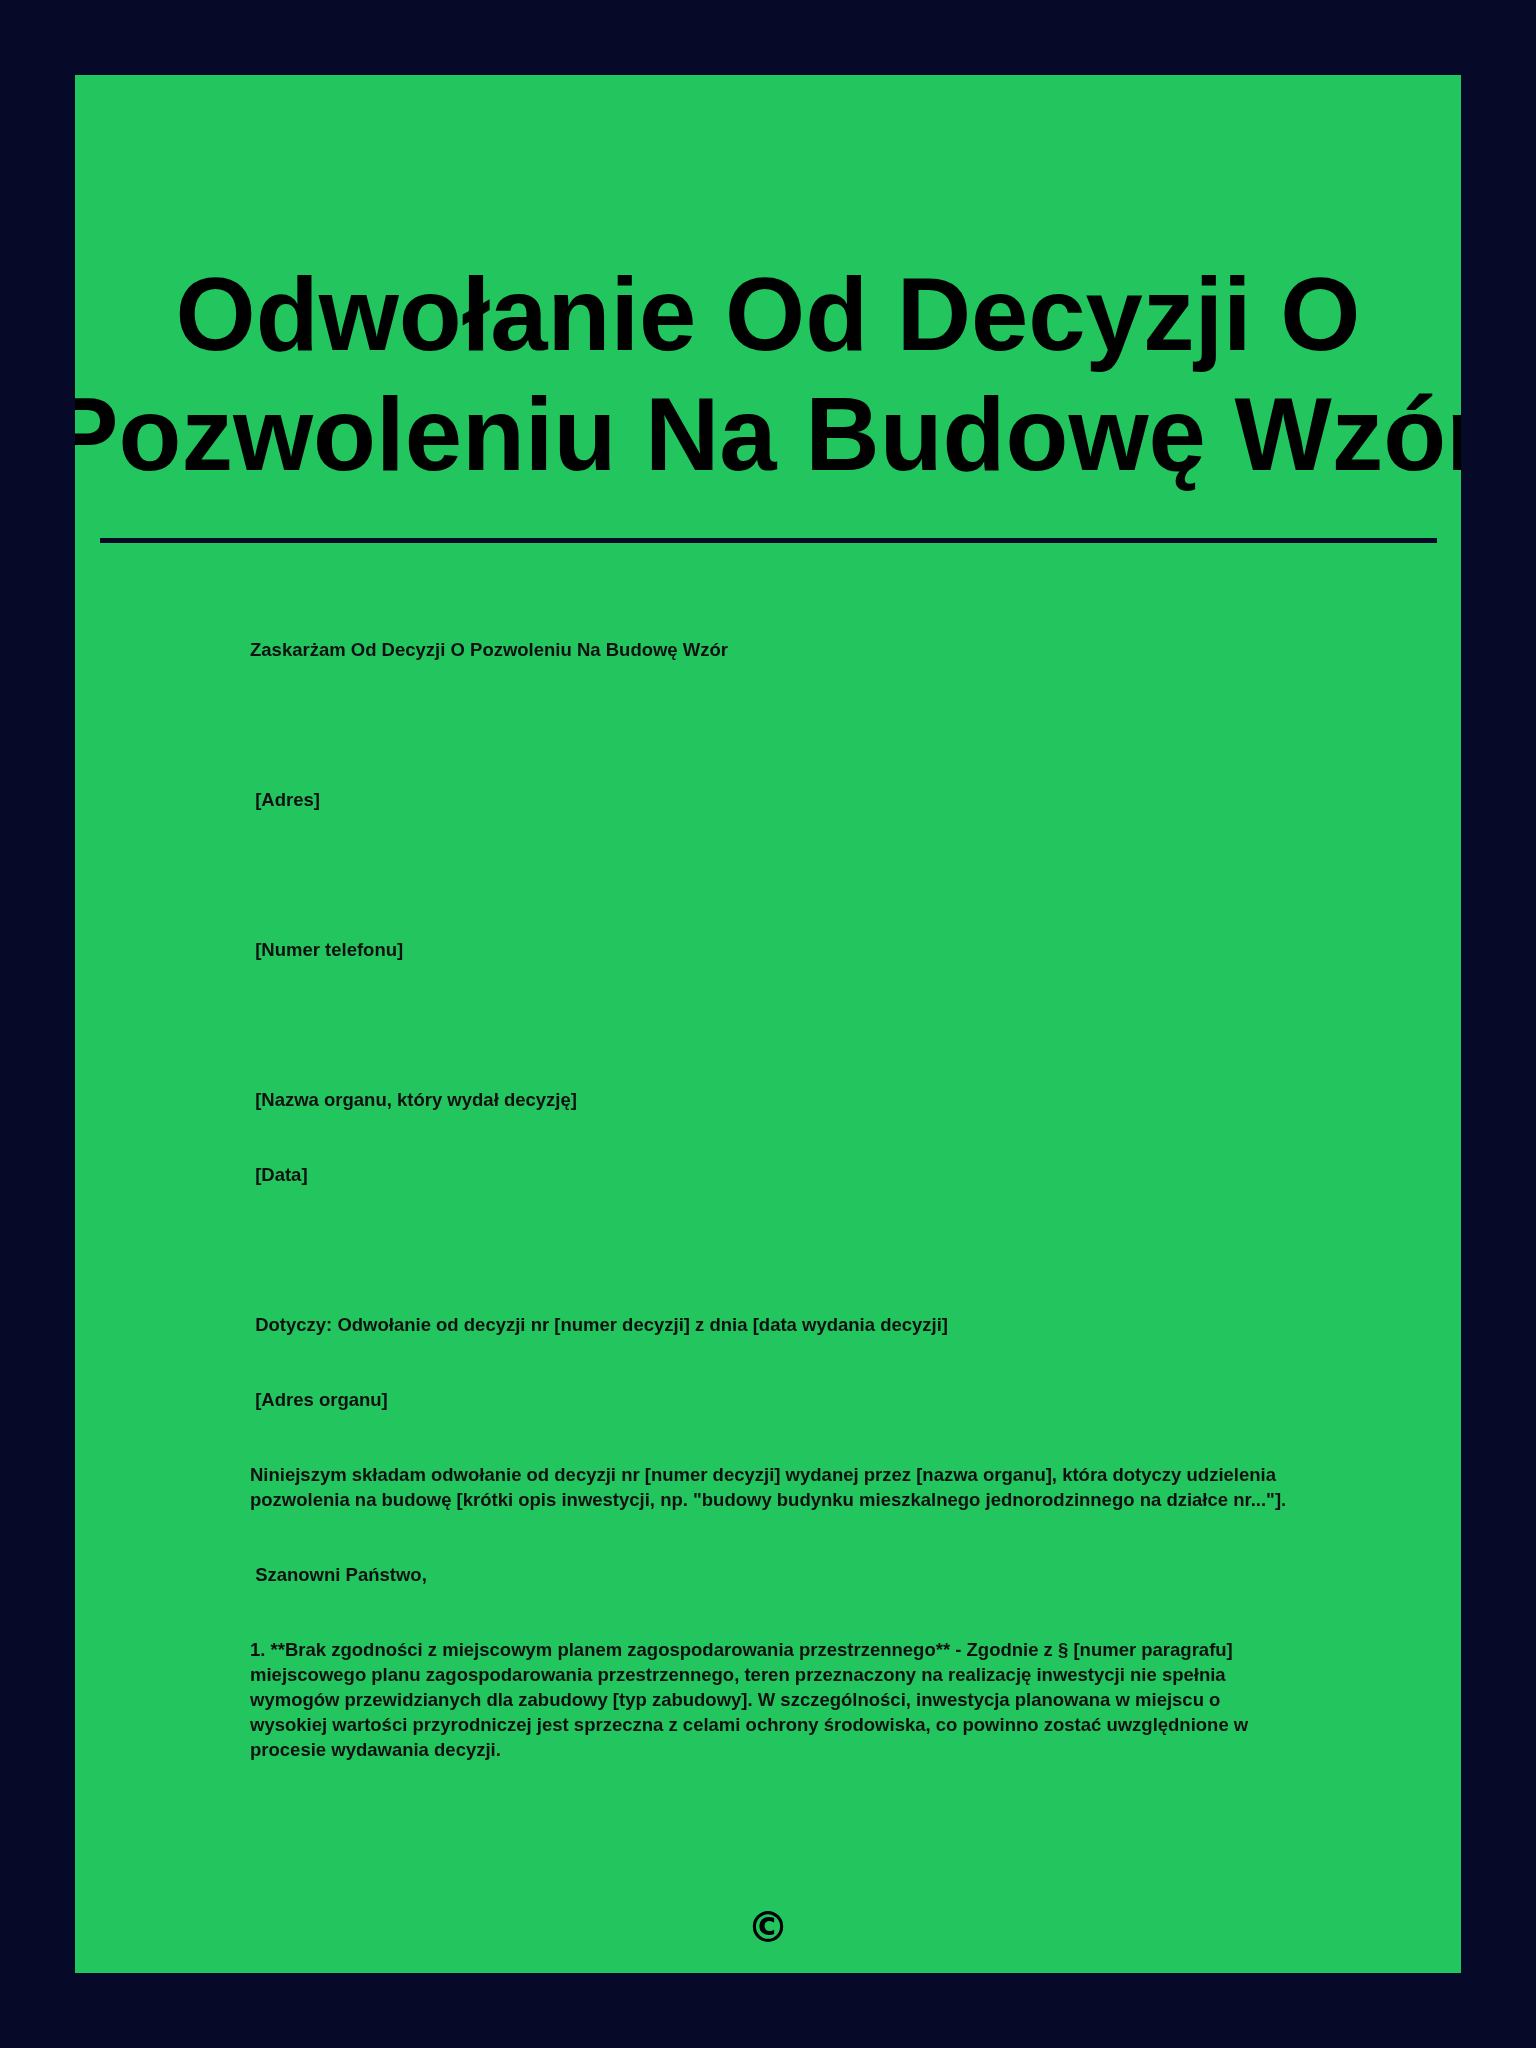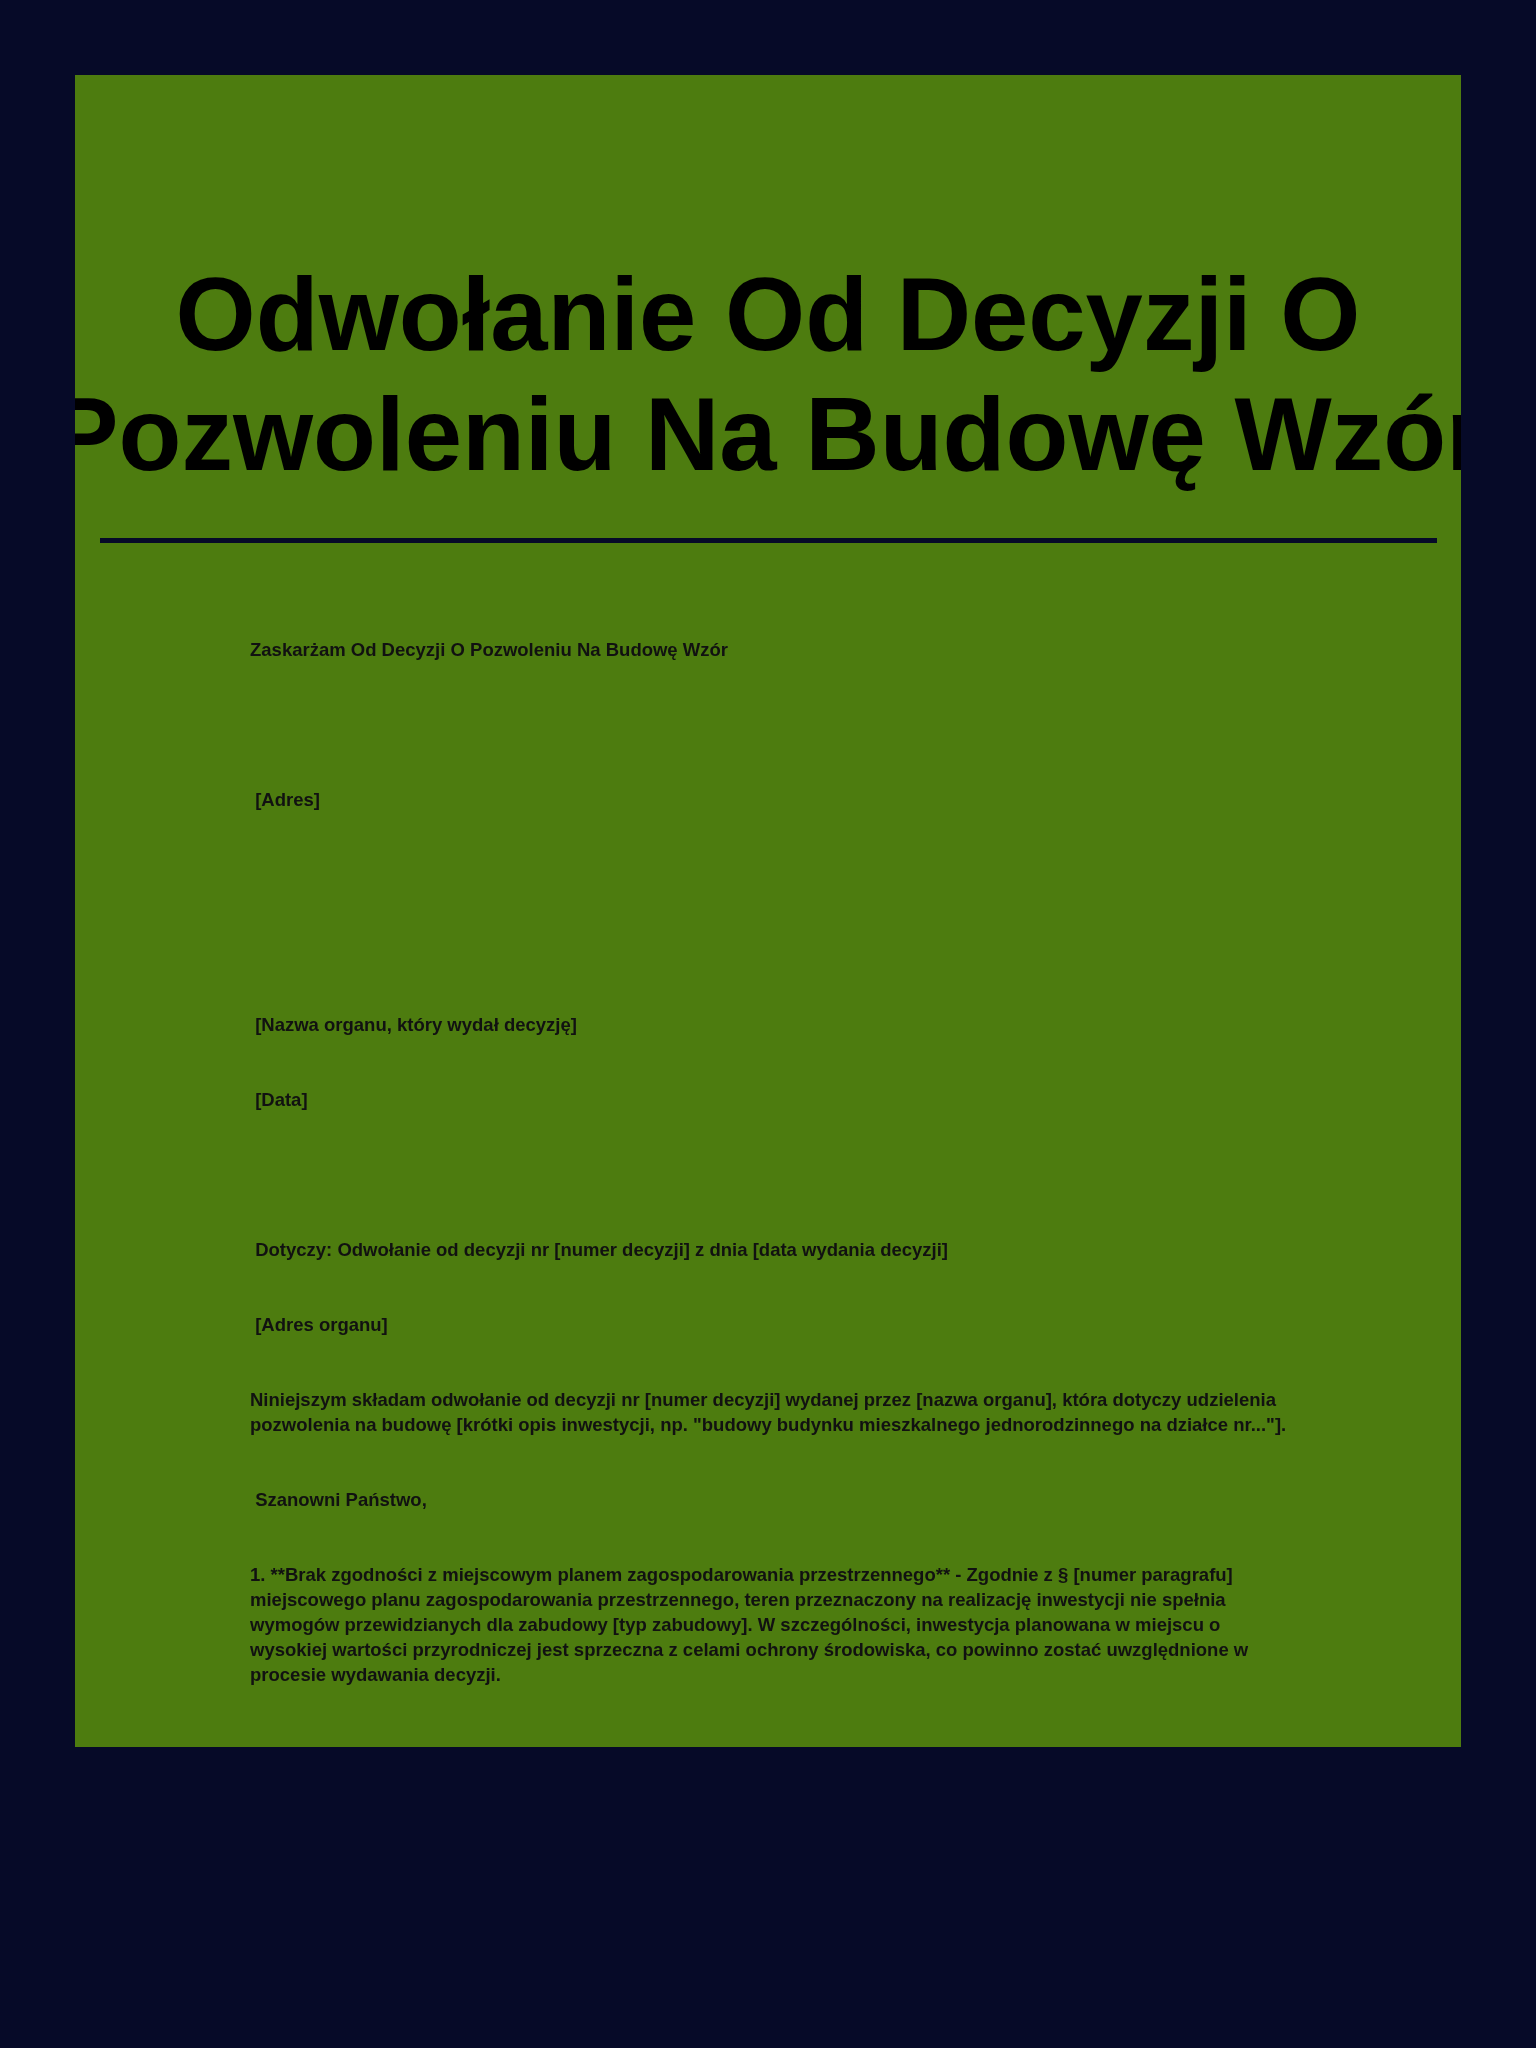--- a/index.html
+++ b/index.html
@@ -12,22 +12,22 @@
       background: #060a28;
       position: relative;
       overflow: hidden;
       font-family: "Liberation Sans", sans-serif;
     }
     .page {
       position: absolute;
       left: 75px;
       top: 75px;
       width: 1386px;
-      height: 1672px;
-      background: #4d7c0f;
+      height: 1898px;
+      background: #22c55e;
       overflow: hidden;
     }
     .title {
       position: absolute;
       left: -200px;
       width: 1786px;
       top: 180px;
       margin: 0;
       text-align: center;
       font-family: "Liberation Sans", sans-serif;
@@ -88,20 +88,21 @@
     <span>Pozwoleniu Na Budowę Wzór</span>
   </h1>
 
   <div class="divider"></div>
 
   <div class="body-text">
     <span class="line">Zaskarżam Od Decyzji O Pozwoleniu Na Budowę Wzór</span>
     <span class="line"></span>
     <span class="line"> [Adres]</span>
     <span class="line"></span>
+    <span class="line"> [Numer telefonu]</span>
     <span class="line"></span>
     <span class="line"> [Nazwa organu, który wydał decyzję]</span>
     <span class="line"> [Data]</span>
     <span class="line"></span>
     <span class="line"> Dotyczy: Odwołanie od decyzji nr [numer decyzji] z dnia [data wydania decyzji]</span>
     <span class="line"> [Adres organu]</span>
     <span class="line">Niniejszym składam odwołanie od decyzji nr [numer decyzji] wydanej przez [nazwa organu], która dotyczy udzielenia pozwolenia na budowę [krótki opis inwestycji, np. "budowy budynku mieszkalnego jednorodzinnego na działce nr..."].</span>
     <span class="line"> Szanowni Państwo,</span>
     <span class="line">1. **Brak zgodności z miejscowym planem zagospodarowania przestrzennego** - Zgodnie z § [numer paragrafu] miejscowego planu zagospodarowania przestrzennego, teren przeznaczony na realizację inwestycji nie spełnia wymogów przewidzianych dla zabudowy [typ zabudowy]. W szczególności, inwestycja planowana w miejscu o wysokiej wartości przyrodniczej jest sprzeczna z celami ochrony środowiska, co powinno zostać uwzględnione w procesie wydawania decyzji.</span>
     

